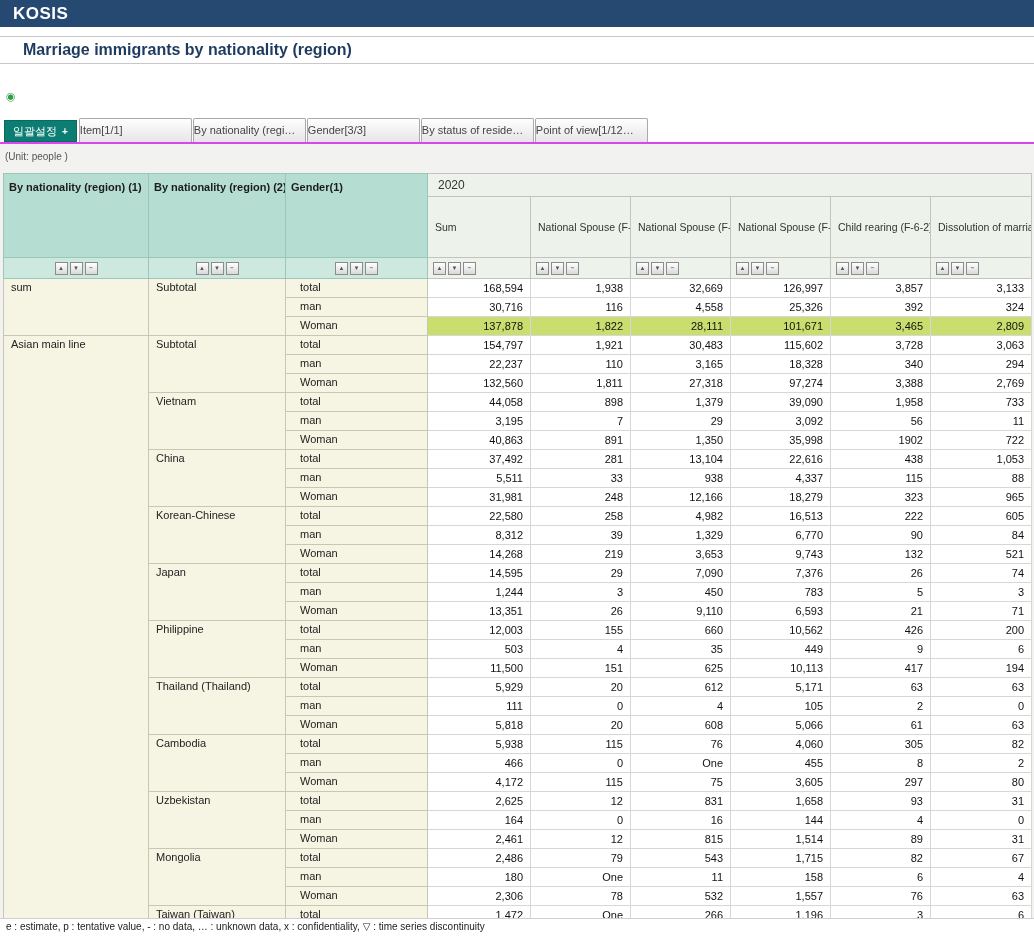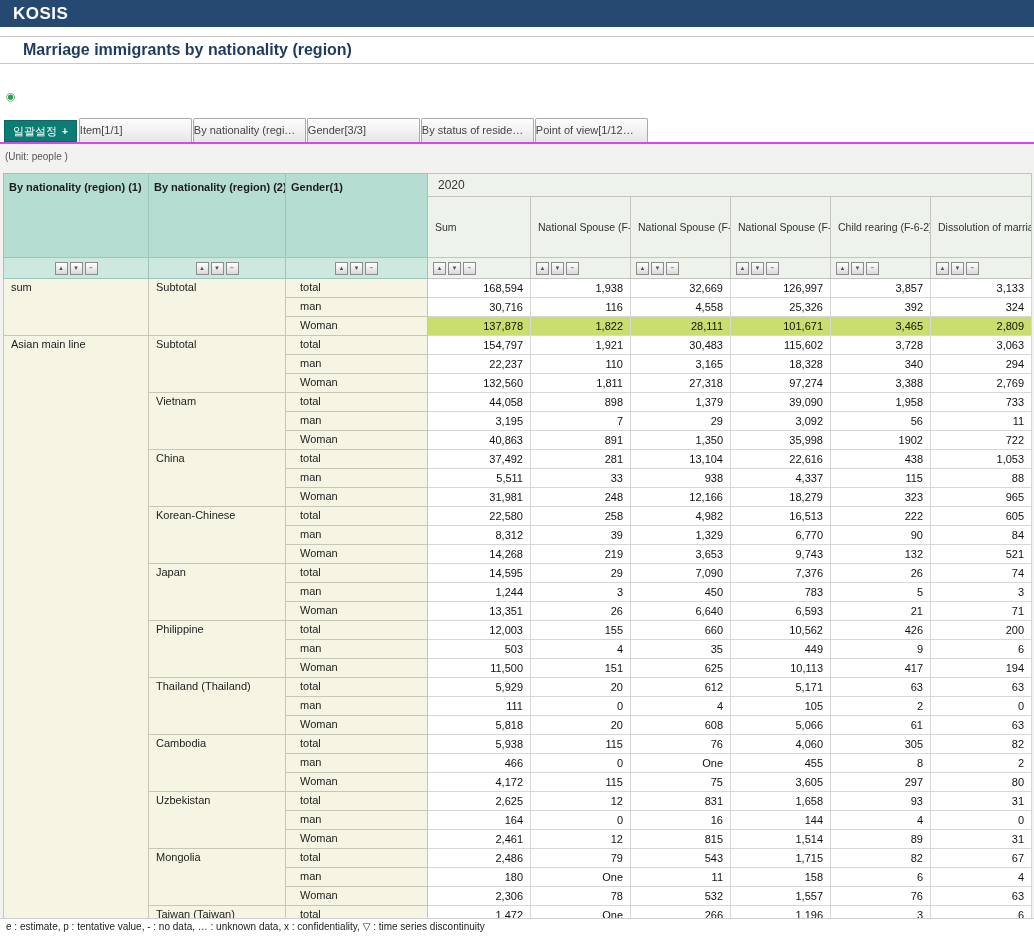--- a/index.html
+++ b/index.html
@@ -275,21 +275,21 @@
           <td class="num">3</td>
           <td class="num">450</td>
           <td class="num">783</td>
           <td class="num">5</td>
           <td class="num">3</td>
         </tr>
         <tr>
           <td class="cat gcell">Woman</td>
           <td class="num">13,351</td>
           <td class="num">26</td>
-          <td class="num">6,640</td>
+          <td class="num">9,110</td>
           <td class="num">6,593</td>
           <td class="num">21</td>
           <td class="num">71</td>
         </tr>
         <tr>
           <td class="cat" rowspan="3">Philippine</td>
           <td class="cat gcell">total</td>
           <td class="num">12,003</td>
           <td class="num">155</td>
           <td class="num">660</td>

